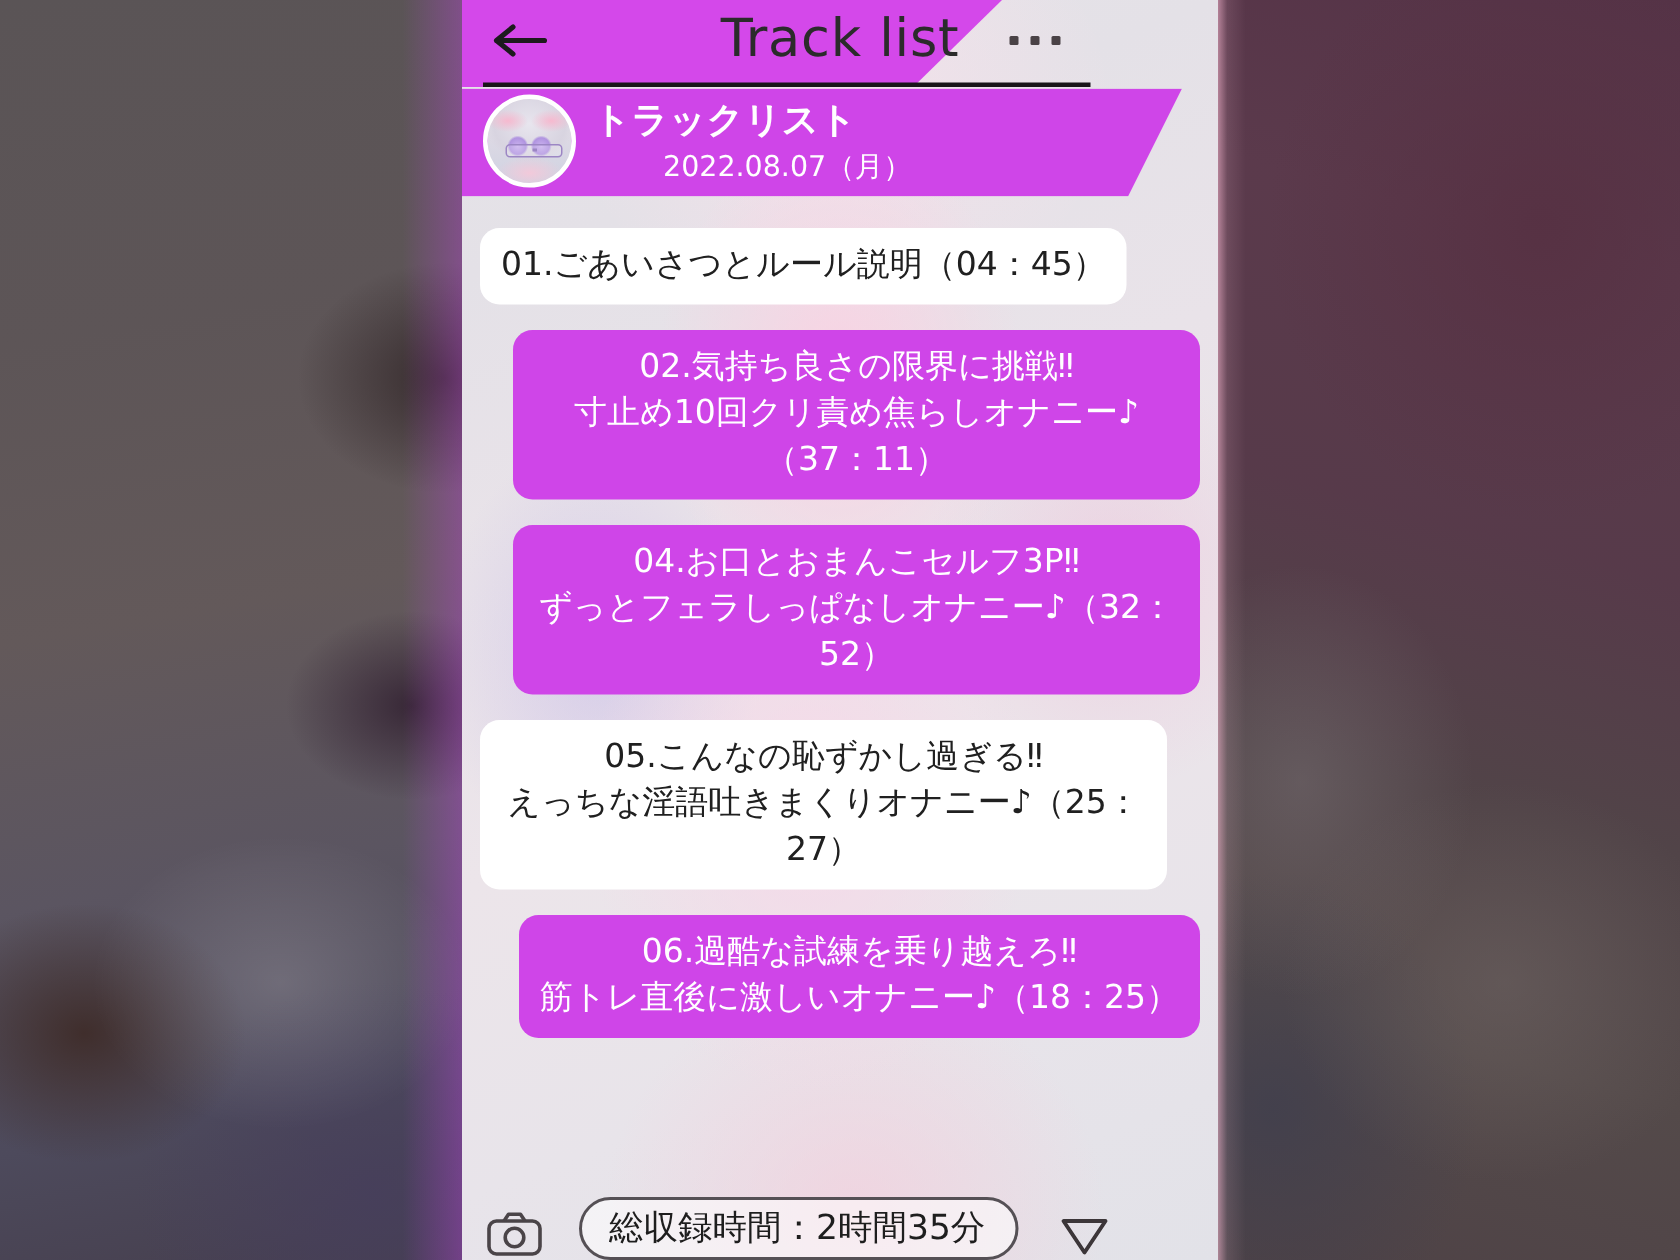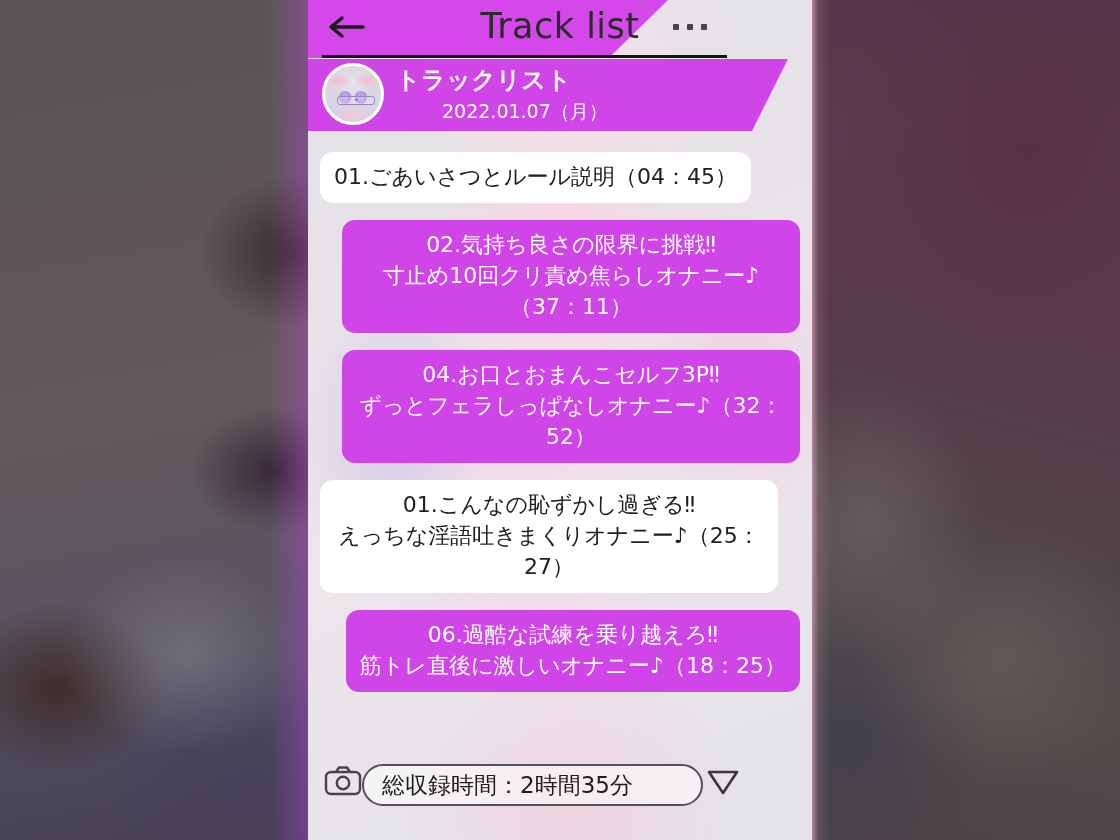--- a/index.html
+++ b/index.html
@@ -224,23 +224,23 @@
     background: #cf45e8;
     color: #ffffff;
   }
 
   
   .composer {
     position: absolute;
     left: 0; bottom: 0;
     width: 451px; height: 76px;
     display: flex;
-    align-items: flex-start;
+    align-items: flex-end;
     padding: 0 16px;
-    gap: 0;
+    gap: 24px;
   }
   .camera-icon { width: 38px; height: 34px; flex: none; cursor: pointer; }
   .input-pill {
     flex: 1 1 auto;
     height: 42px;
     border: 2px solid #555055;
     border-radius: 21px;
     background: rgba(255,255,255,0.55);
     display: flex;
     align-items: center;
@@ -284,37 +284,37 @@
 
       <div class="header-rule"></div>
     </div>
 
     <div class="title-row">
       <div class="title-row-purple"></div>
       <div class="avatar">
         <div class="glasses"></div>
       </div>
       <div class="room-name">トラックリスト</div>
-      <div class="room-date">2022.01.07（月）</div>
+      <div class="room-date">2022.08.07（月）</div>
     </div>
 
     <div class="chat-area" id="chat-area">
         <div class="msg-row left">
           <div class="bubble them">01.ごあいさつとルール説明（04：45）</div>
         </div>
         <div class="msg-row right">
           <div class="bubble me">02.気持ち良さの限界に挑戦‼
 寸止め10回クリ責め焦らしオナニー♪（37：11）</div>
         </div>
         <div class="msg-row right">
           <div class="bubble me">04.お口とおまんこセルフ3P‼
 ずっとフェラしっぱなしオナニー♪（32：52）</div>
         </div>
         <div class="msg-row left">
-          <div class="bubble them">01.こんなの恥ずかし過ぎる‼
+          <div class="bubble them">05.こんなの恥ずかし過ぎる‼
 えっちな淫語吐きまくりオナニー♪（25：27）</div>
         </div>
         <div class="msg-row right">
           <div class="bubble me">06.過酷な試練を乗り越えろ‼
 筋トレ直後に激しいオナニー♪（18：25）</div>
         </div>
       </div>
 
     <div class="composer">
       <div class="camera-icon">

